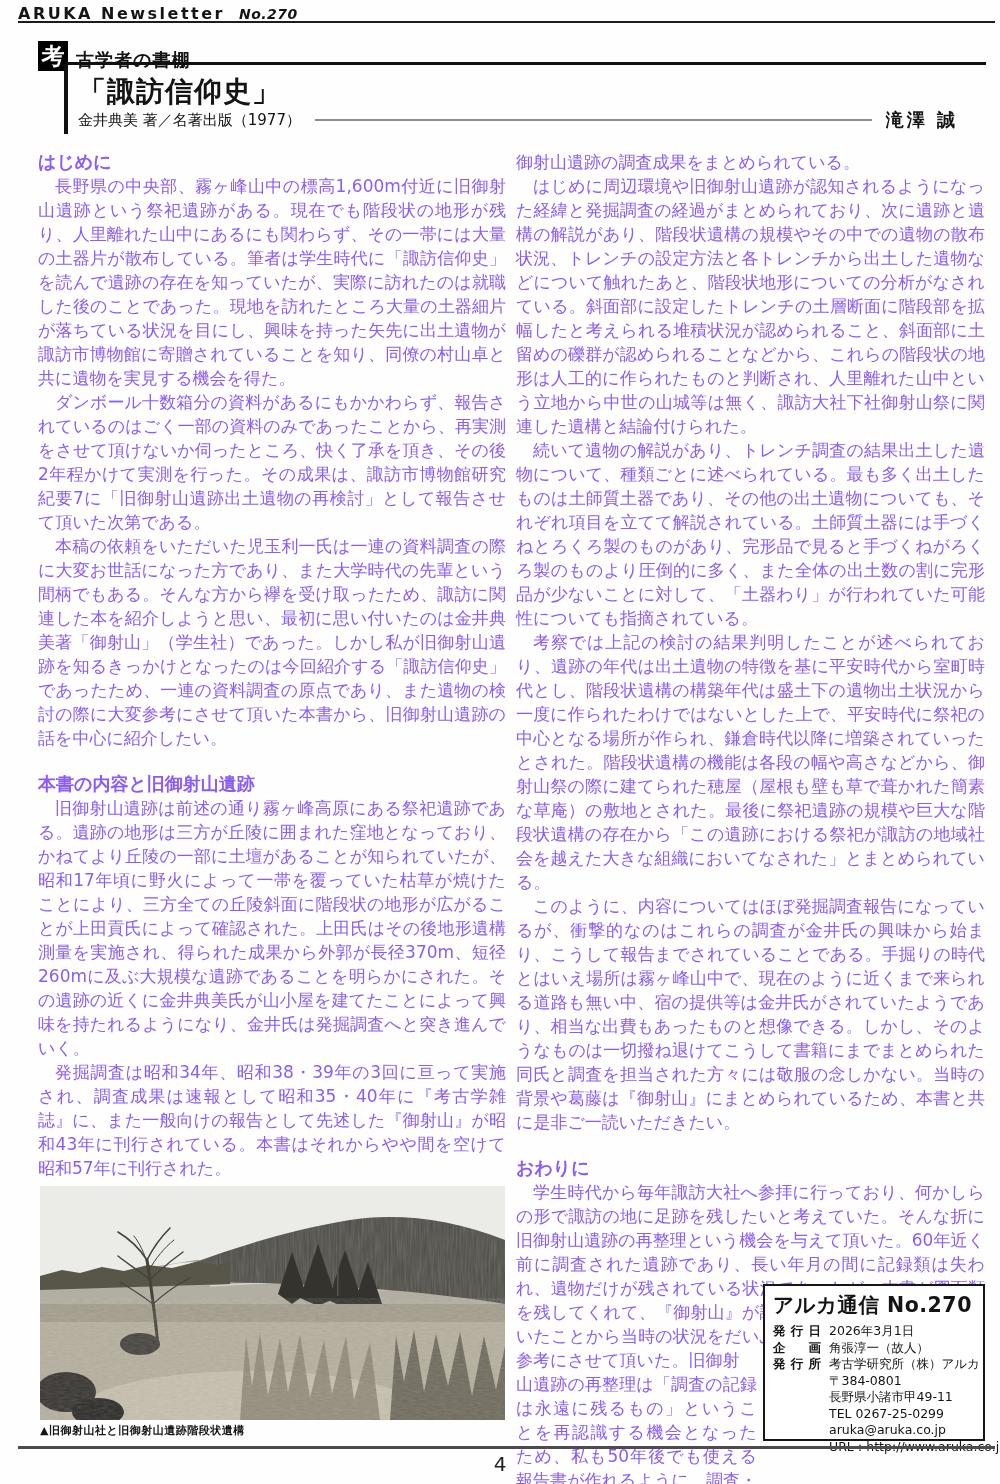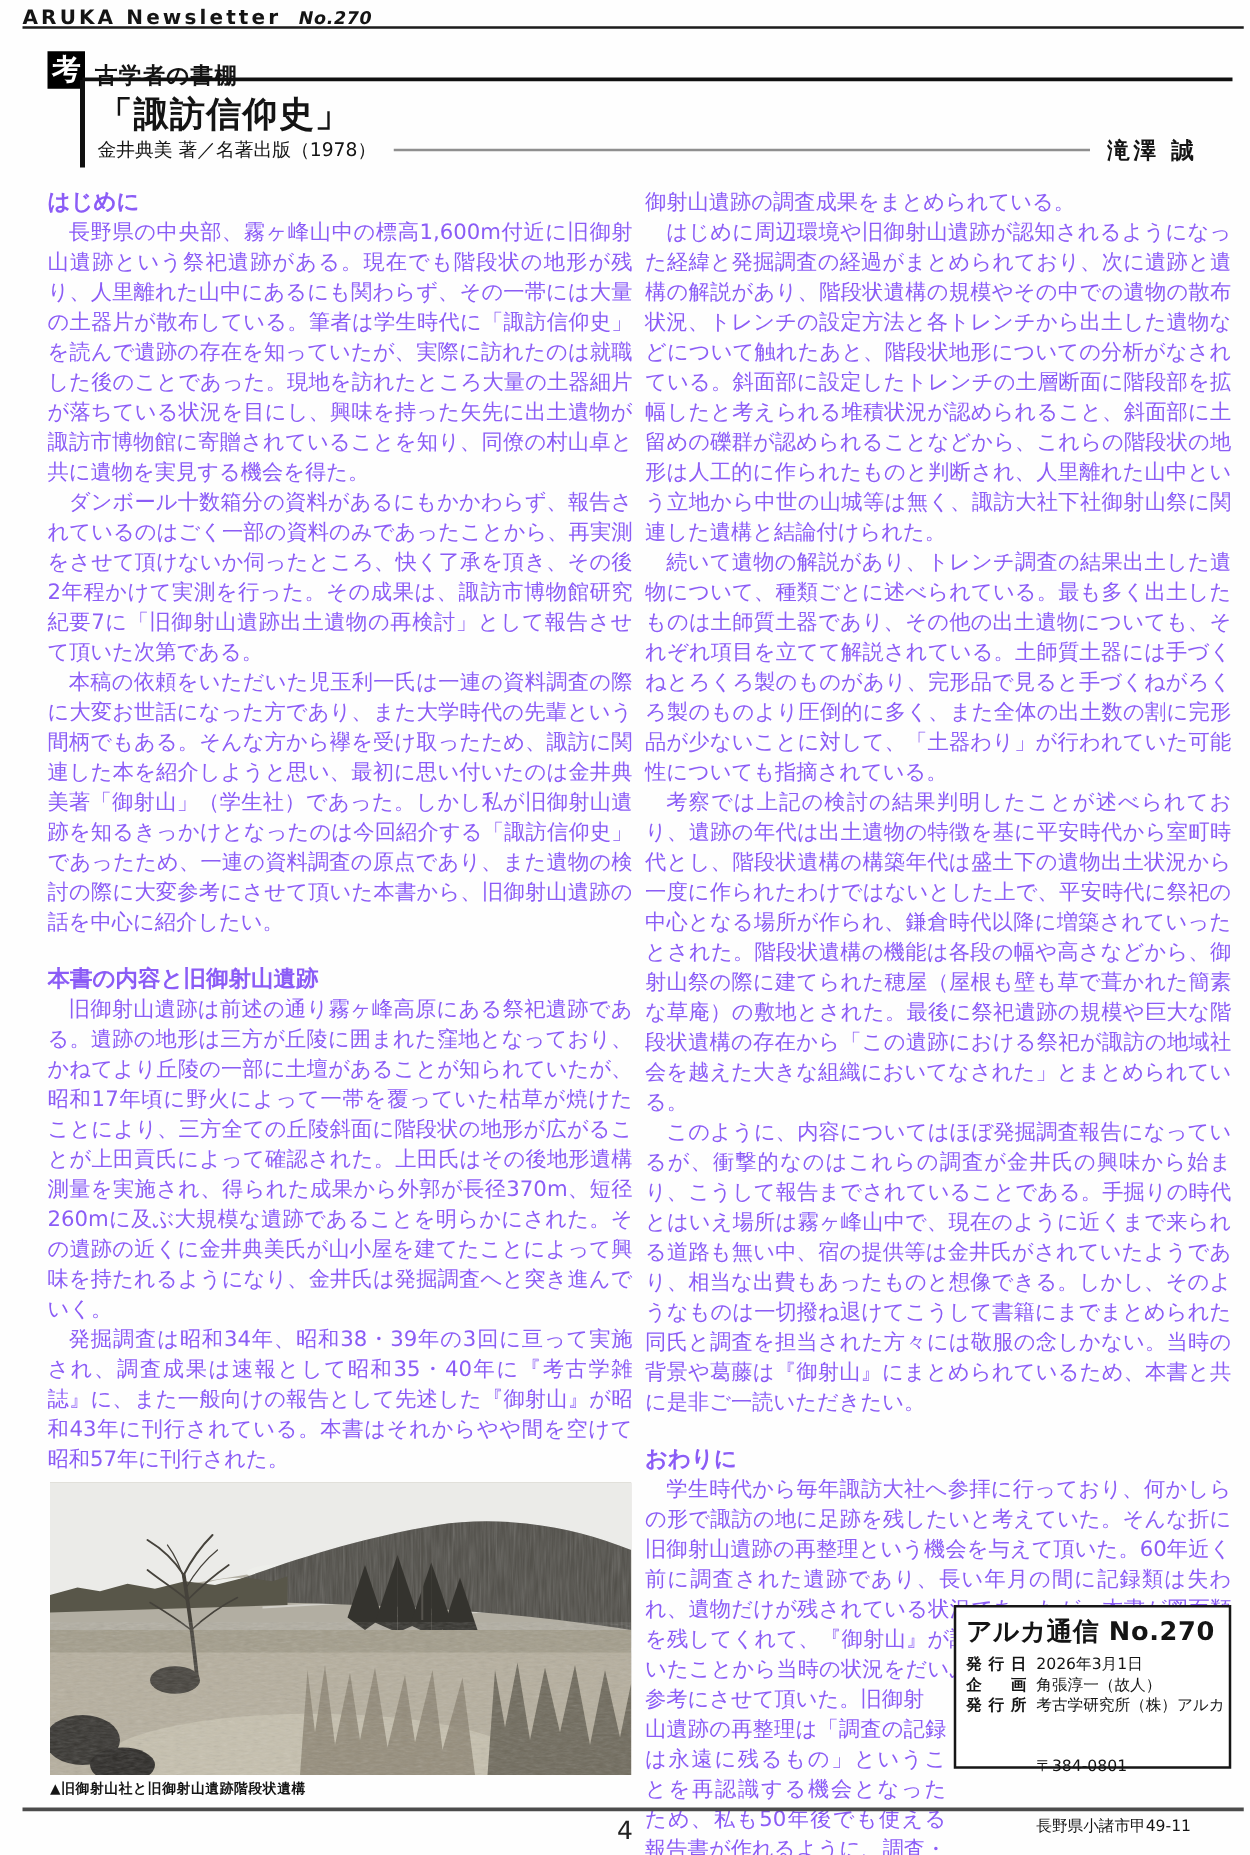--- a/index.html
+++ b/index.html
@@ -33,48 +33,48 @@
   .col-left{left:38px;width:468px;height:1030px;overflow:hidden;}
   .col-right{left:516px;width:469px;height:1295px;}
   h3.sec{font-size:18px;font-weight:bold;margin:0;}
   .sec-gap{margin-top:22px !important;}
   .narrow{width:241px;}
   
   .photo{position:absolute;left:40px;top:1186px;width:465px;height:234px;background:#bdb9ae;}
   .photo svg{display:block;}
   .photo-caption{position:absolute;left:40px;top:1423px;font-size:11px;font-weight:bold;letter-spacing:.5px;}
   
-  .info-box{position:absolute;left:763px;top:1284px;width:222px;height:131px;background:#fff;
+  .info-box{position:absolute;left:763px;top:1284px;width:222px;height:157px;background:#fff;
     border:2px solid #161616;box-sizing:border-box;padding:5px 8px 4px 8px;}
   .ib-title{font-size:20.5px;font-weight:bold;white-space:nowrap;margin:0 0 4px 0;letter-spacing:.5px;}
   .ib-row{display:flex;gap:8px;font-size:12.5px;line-height:16.5px;}
   .ib-label{width:48px;font-weight:bold;text-align:justify;text-align-last:justify;flex:none;}
   .ib-value{flex:1;white-space:nowrap;}
-  .ib-addr{font-size:12.5px;line-height:16.5px;margin-left:56px;white-space:nowrap;margin-top:32px;}
+  .ib-addr{font-size:12.5px;line-height:16.5px;margin-left:56px;white-space:nowrap;}
   
   .footer-rule{position:absolute;left:18px;top:1446px;width:977px;height:3px;background:#4c4c4c;}
   .page-num{position:absolute;left:0;top:1452px;width:100%;text-align:center;font-size:20px;color:#222;}
 </style>
 </head>
 <body>
 
 <div class="page">
 
   <div class="masthead">
     <span class="mast-brand">ARUKA Newsletter</span><span class="mast-issue">No.270</span>
   </div>
   <div class="mast-rule"></div>
 
   <div class="kanji-badge">考</div>
   <div class="series-label">古学者の書棚</div>
   <div class="feature-rule"></div>
   <div class="feature-vbar"></div>
   <div class="feature-title">「諏訪信仰史」</div>
   <div class="credit-row">
-    <span class="credit">金井典美 著／名著出版（1978）</span>
+    <span class="credit">金井典美 著／名著出版（1977）</span>
     <span class="credit-line"></span>
     <span class="reviewer">滝澤 誠</span>
   </div>
 
   <div class="col col-left">
     <h3 class="sec">はじめに</h3>
     <p class="ind">長野県の中央部、霧ヶ峰山中の標高1,600m付近に旧御射山遺跡という祭祀遺跡がある。現在でも階段状の地形が残り、人里離れた山中にあるにも関わらず、その一帯には大量の土器片が散布している。筆者は学生時代に「諏訪信仰史」を読んで遺跡の存在を知っていたが、実際に訪れたのは就職した後のことであった。現地を訪れたところ大量の土器細片が落ちている状況を目にし、興味を持った矢先に出土遺物が諏訪市博物館に寄贈されていることを知り、同僚の村山卓と共に遺物を実見する機会を得た。</p>
     <p class="ind">ダンボール十数箱分の資料があるにもかかわらず、報告されているのはごく一部の資料のみであったことから、再実測をさせて頂けないか伺ったところ、快く了承を頂き、その後2年程かけて実測を行った。その成果は、諏訪市博物館研究紀要7に「旧御射山遺跡出土遺物の再検討」として報告させて頂いた次第である。</p>
     <p class="ind">本稿の依頼をいただいた児玉利一氏は一連の資料調査の際に大変お世話になった方であり、また大学時代の先輩という間柄でもある。そんな方から襷を受け取ったため、諏訪に関連した本を紹介しようと思い、最初に思い付いたのは金井典美著「御射山」（学生社）であった。しかし私が旧御射山遺跡を知るきっかけとなったのは今回紹介する「諏訪信仰史」であったため、一連の資料調査の原点であり、また遺物の検討の際に大変参考にさせて頂いた本書から、旧御射山遺跡の話を中心に紹介したい。</p>
     <h3 class="sec sec-gap">本書の内容と旧御射山遺跡</h3>

